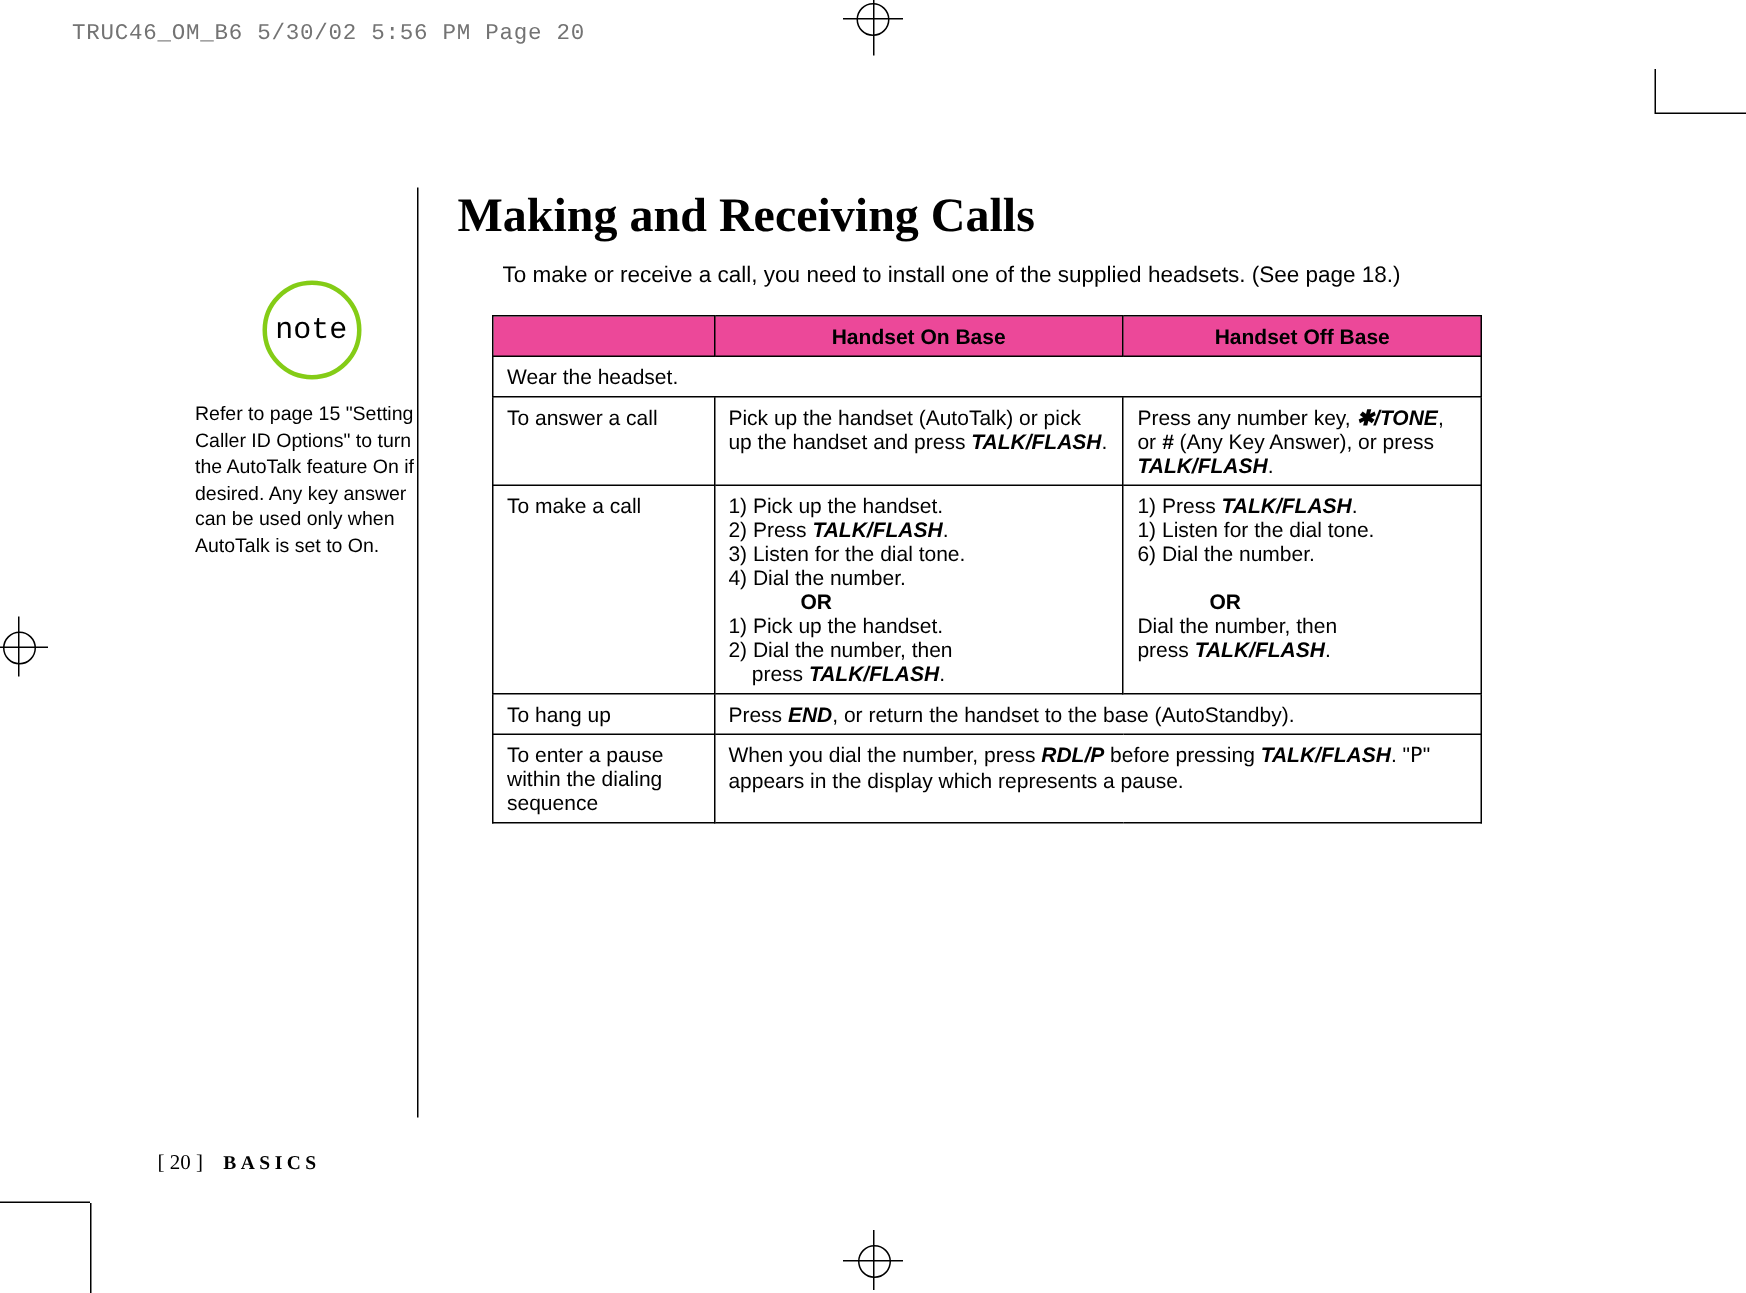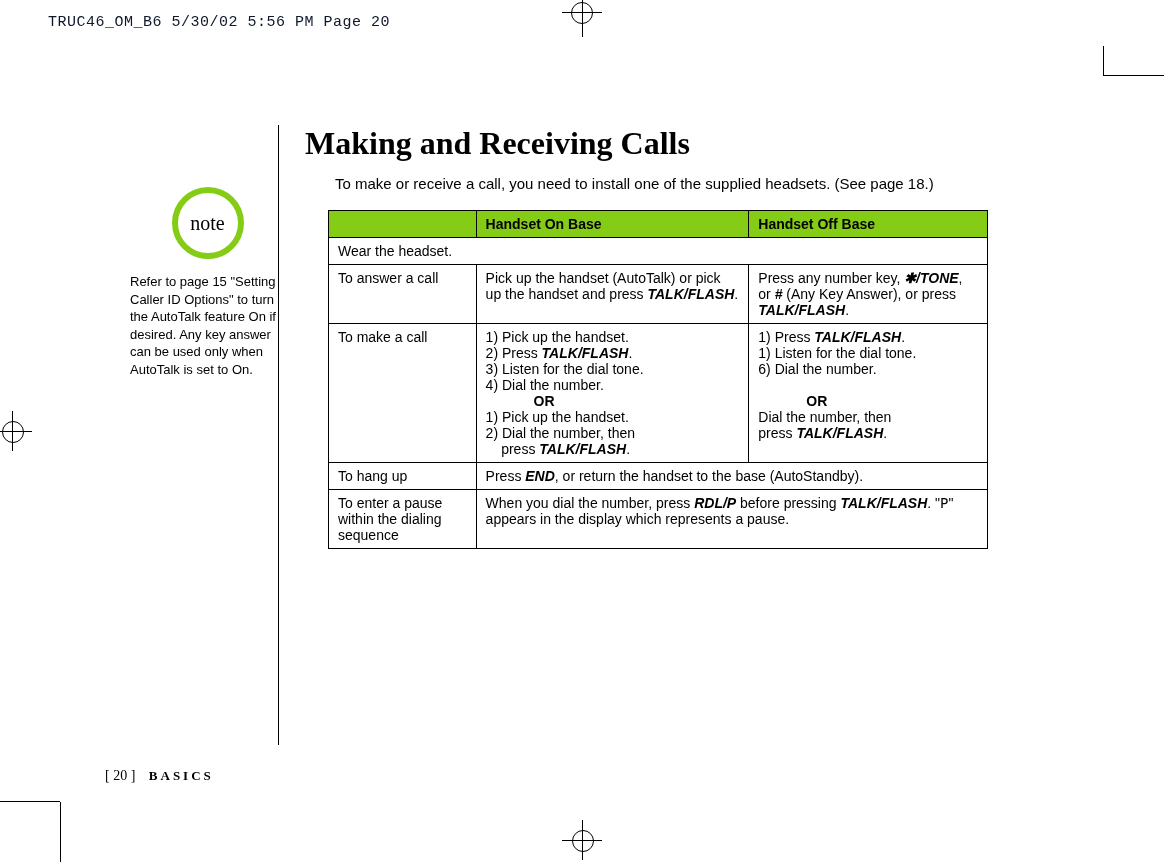--- a/index.html
+++ b/index.html
@@ -12,21 +12,21 @@
     position: relative;
     overflow: hidden;
   }
   .print-header {
     position: absolute;
     top: 14px;
     left: 48px;
     font-family: 'Courier New', monospace;
     font-size: 15px;
     letter-spacing: 0.5px;
-    color: #0f172a;
+    color: #737373;
   }
   .crop-top {
     position: absolute;
     top: -8px;
     left: 50%;
     transform: translateX(-50%);
     width: 50px;
     height: 50px;
     display: flex;
     align-items: center;
@@ -184,27 +184,27 @@
 
   .sidebar {
     position: absolute;
     top: 112px;
     left: 70px;
     width: 155px;
   }
   .note-icon {
     width: 60px;
     height: 60px;
-    border: 6px solid #84cc16;
+    border: 3px solid #84cc16;
     border-radius: 50%;
     display: flex;
     align-items: center;
     justify-content: center;
     margin: 0 auto 14px auto;
-    font-family: Liberation Serif, serif;
+    font-family: Liberation Mono, monospace;
     font-size: 20px;
   }
   .note-text {
     font-family: "Trebuchet MS", Verdana, sans-serif;
     font-size: 13px;
     line-height: 1.35;
   }
 
   .divider {
     position: absolute;
@@ -225,21 +225,22 @@
     font-size: 14px;
   }
   table.calls td, table.calls th {
     border: 1px solid #000;
     padding: 5px 9px;
     vertical-align: top;
     text-align: left;
   }
   table.calls th {
     font-weight: bold;
-    background: #84cc16;
+    text-align: center;
+    background: #ec4899;
   }
   table.calls .hdr-empty {
     border-right: 1px solid #000;
   }
   .b { font-weight: bold; font-style: italic; }
   .bo { font-weight: bold; font-style: normal;}
 
   .footer {
     position: absolute;
     bottom: 18px;

